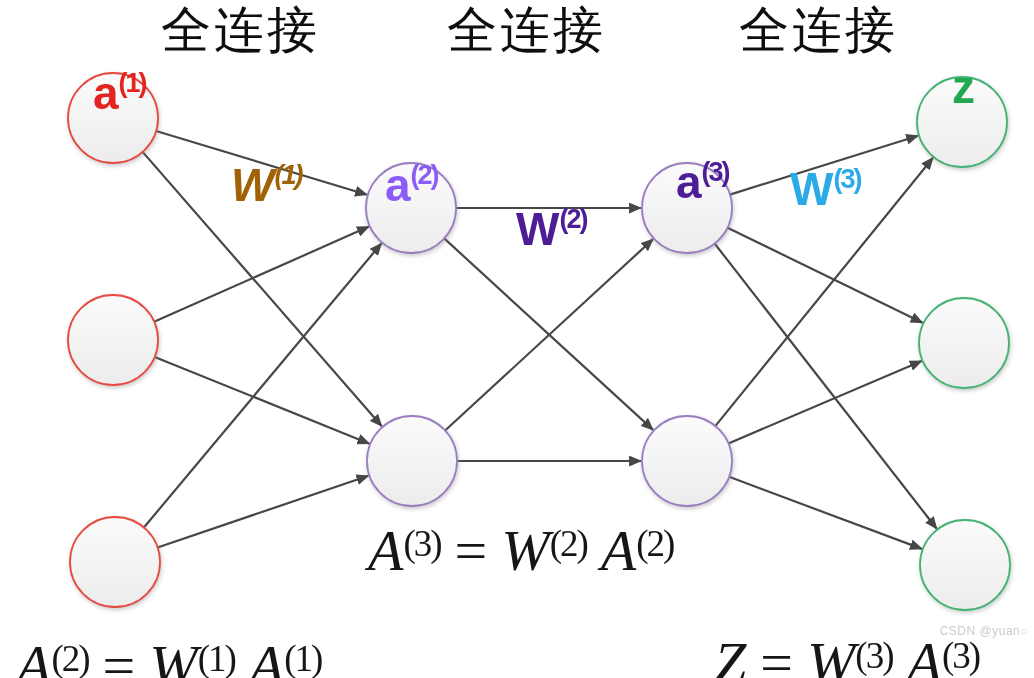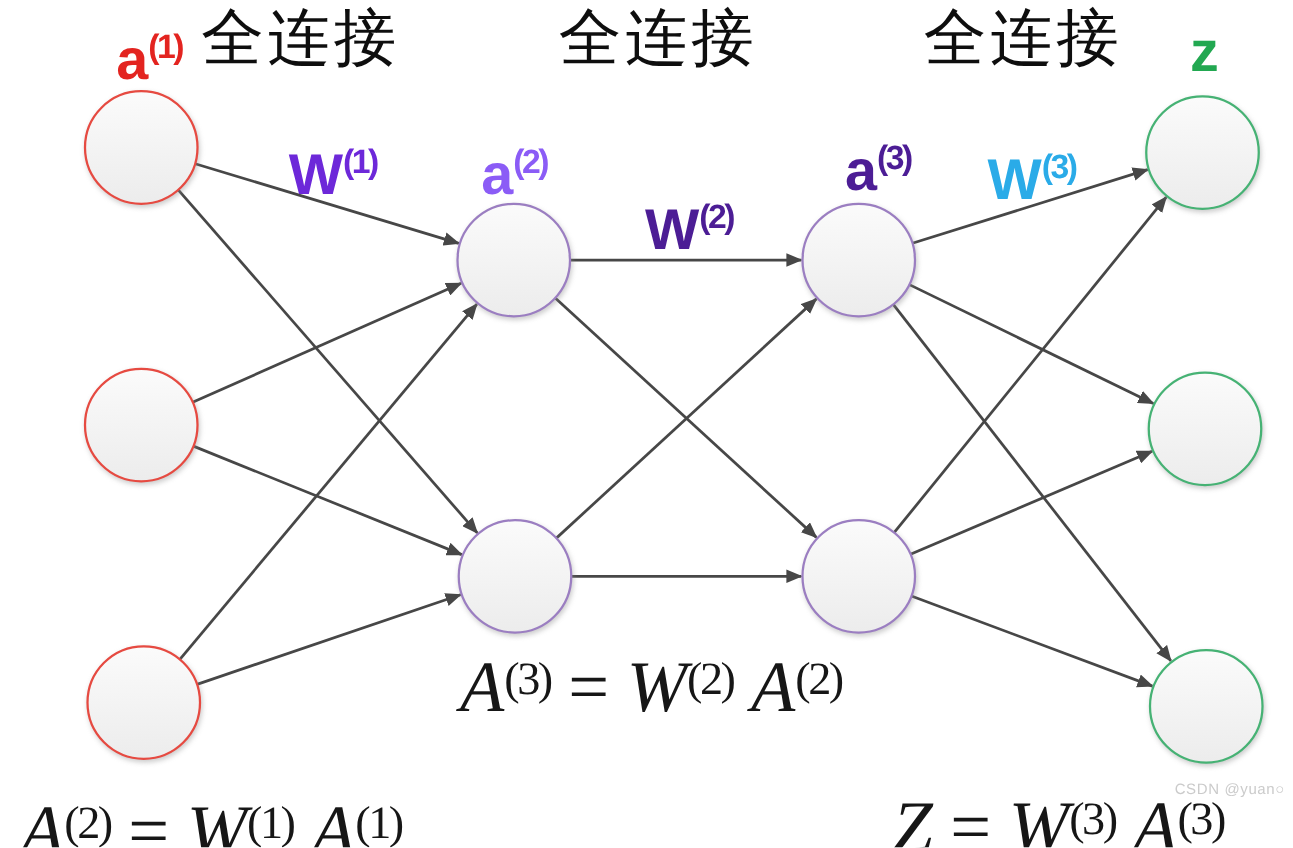--- a/index.html
+++ b/index.html
@@ -5,21 +5,21 @@
   html,body{margin:0;padding:0;background:#ffffff;}
   .stage{
     position:relative;width:1034px;height:678px;background:#ffffff;
     overflow:hidden;font-family:"Liberation Sans","DejaVu Sans",sans-serif;
   }
   #net{position:absolute;left:0;top:0;}
   .hdr{
     position:absolute;top:0;font-size:50px;line-height:60px;font-weight:400;
     color:#0e0e0e;letter-spacing:3px;white-space:nowrap;
   }
-  .nlabel{position:absolute;font-weight:700;white-space:nowrap;line-height:46px;}
+  .nlabel{position:absolute;font-weight:700;white-space:nowrap;line-height:46px;margin-top:46px;}
   .nl-base{font-size:46px;}
   .nl-sup{font-size:27px;vertical-align:17px;letter-spacing:-2px;}
   .formula{
     position:absolute;font-family:"Liberation Serif","DejaVu Serif",serif;
     font-size:58px;line-height:64px;color:#161616;white-space:nowrap;margin-top:10px;
   }
   .f-var{font-style:italic;}
   .f-sup{font-size:37px;vertical-align:14px;letter-spacing:-2px;}
   .f-op{padding:0 14px;}
   .f-gap{display:inline-block;width:14px;}
@@ -68,21 +68,21 @@
         <circle cx="965" cy="565" r="45" fill="url(#ng)" stroke="#46b274" stroke-width="1.8"></circle>
       </g>
     </svg>
 
   <div class="hdr" style="left:161px">全连接</div>
   <div class="hdr" style="left:447px">全连接</div>
   <div class="hdr" style="left:739px">全连接</div>
 
   <div id="labels">
       <div class="nlabel" style="left: 93px; top: 14px; color: rgb(227, 36, 32);"><span class="nl-base">a</span><span class="nl-sup">(1)</span></div>
-      <div class="nlabel" style="left: 231px; top: 106px; color: #6d28d9;"><span class="nl-base">W</span><span class="nl-sup">(1)</span></div>
+      <div class="nlabel" style="left: 231px; top: 106px; color: #a16207; font-style: italic;"><span class="nl-base">W</span><span class="nl-sup">(1)</span></div>
       <div class="nlabel" style="left: 385px; top: 106px; color: #8b5cf6;"><span class="nl-base">a</span><span class="nl-sup">(2)</span></div>
       <div class="nlabel" style="left: 516px; top: 150px; color: #4c1d95;"><span class="nl-base">W</span><span class="nl-sup">(2)</span></div>
       <div class="nlabel" style="left: 676px; top: 103px; color: #4c1d95;"><span class="nl-base">a</span><span class="nl-sup">(3)</span></div>
       <div class="nlabel" style="left: 790px; top: 110px; color: rgb(42, 171, 232); text-align: right;"><span class="nl-base">W</span><span class="nl-sup">(3)</span></div>
       <div class="nlabel" style="left: 952px; top: 18px; color: rgb(34, 168, 81);"><span class="nl-base">z</span></div>
     </div>
   <div id="formulas">
       <div class="formula" style="left: 16px; top: 617px;"><span class="f-var">A</span><span class="f-sup">(2)</span><span class="f-op">=</span><span class="f-var">W</span><span class="f-sup">(1)</span><span class="f-gap"></span><span class="f-var">A</span><span class="f-sup">(1)</span></div>
       <div class="formula" style="left: 368px; top: 502px;"><span class="f-var">A</span><span class="f-sup">(3)</span><span class="f-op">=</span><span class="f-var">W</span><span class="f-sup">(2)</span><span class="f-gap"></span><span class="f-var">A</span><span class="f-sup">(2)</span></div>
       <div class="formula" style="left: 714px; top: 614px;"><span class="f-var">Z</span><span class="f-op">=</span><span class="f-var">W</span><span class="f-sup">(3)</span><span class="f-gap"></span><span class="f-var">A</span><span class="f-sup">(3)</span></div>

